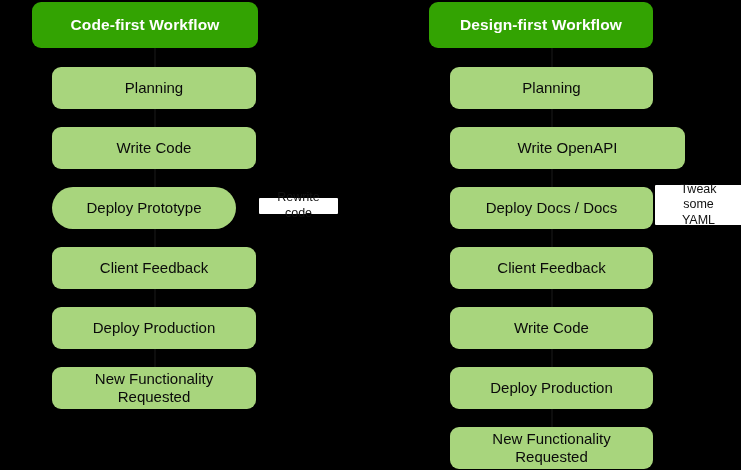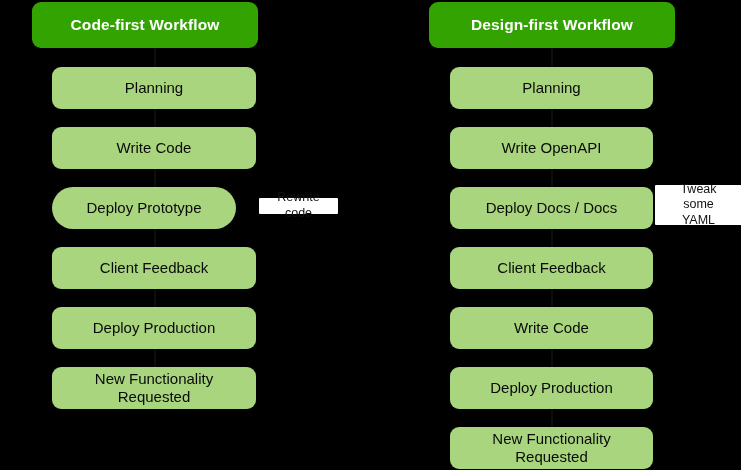--- a/index.html
+++ b/index.html
@@ -126,33 +126,33 @@
 
     <div class="node node-step" style="left:52px; top:367px; width:204px; height:42px;">
       <span class="node-text">New Functionality
 Requested</span>
     </div>
 
   </div>
 
   <div class="column" id="column-right">
 
-    <div class="node node-header" style="left:58px; top:2px; width:246px; height:46px;">
+    <div class="node node-header" style="left:58px; top:2px; width:224px; height:46px;">
       <span class="node-text">Design-first Workflow</span>
     </div>
 
     <div class="edge" style="left:180px; top:48px; height:19px;"></div>
 
     <div class="node node-step" style="left:79px; top:67px; width:203px; height:42px;">
       <span class="node-text">Planning</span>
     </div>
 
     <div class="edge" style="left:180px; top:109px; height:18px;"></div>
 
-    <div class="node node-step" style="left:79px; top:127px; width:203px; height:42px;">
+    <div class="node node-step" style="left:79px; top:127px; width:235px; height:42px;">
       <span class="node-text">Write OpenAPI</span>
     </div>
 
     <div class="edge" style="left:180px; top:169px; height:18px;"></div>
 
     <div class="node node-step" style="left:79px; top:187px; width:203px; height:42px;">
       <span class="node-text">Deploy Docs / Docs</span>
     </div>
 
     <div class="node-label" style="left:284px; top:185px; width:87px; height:40px;text-align:center;">

